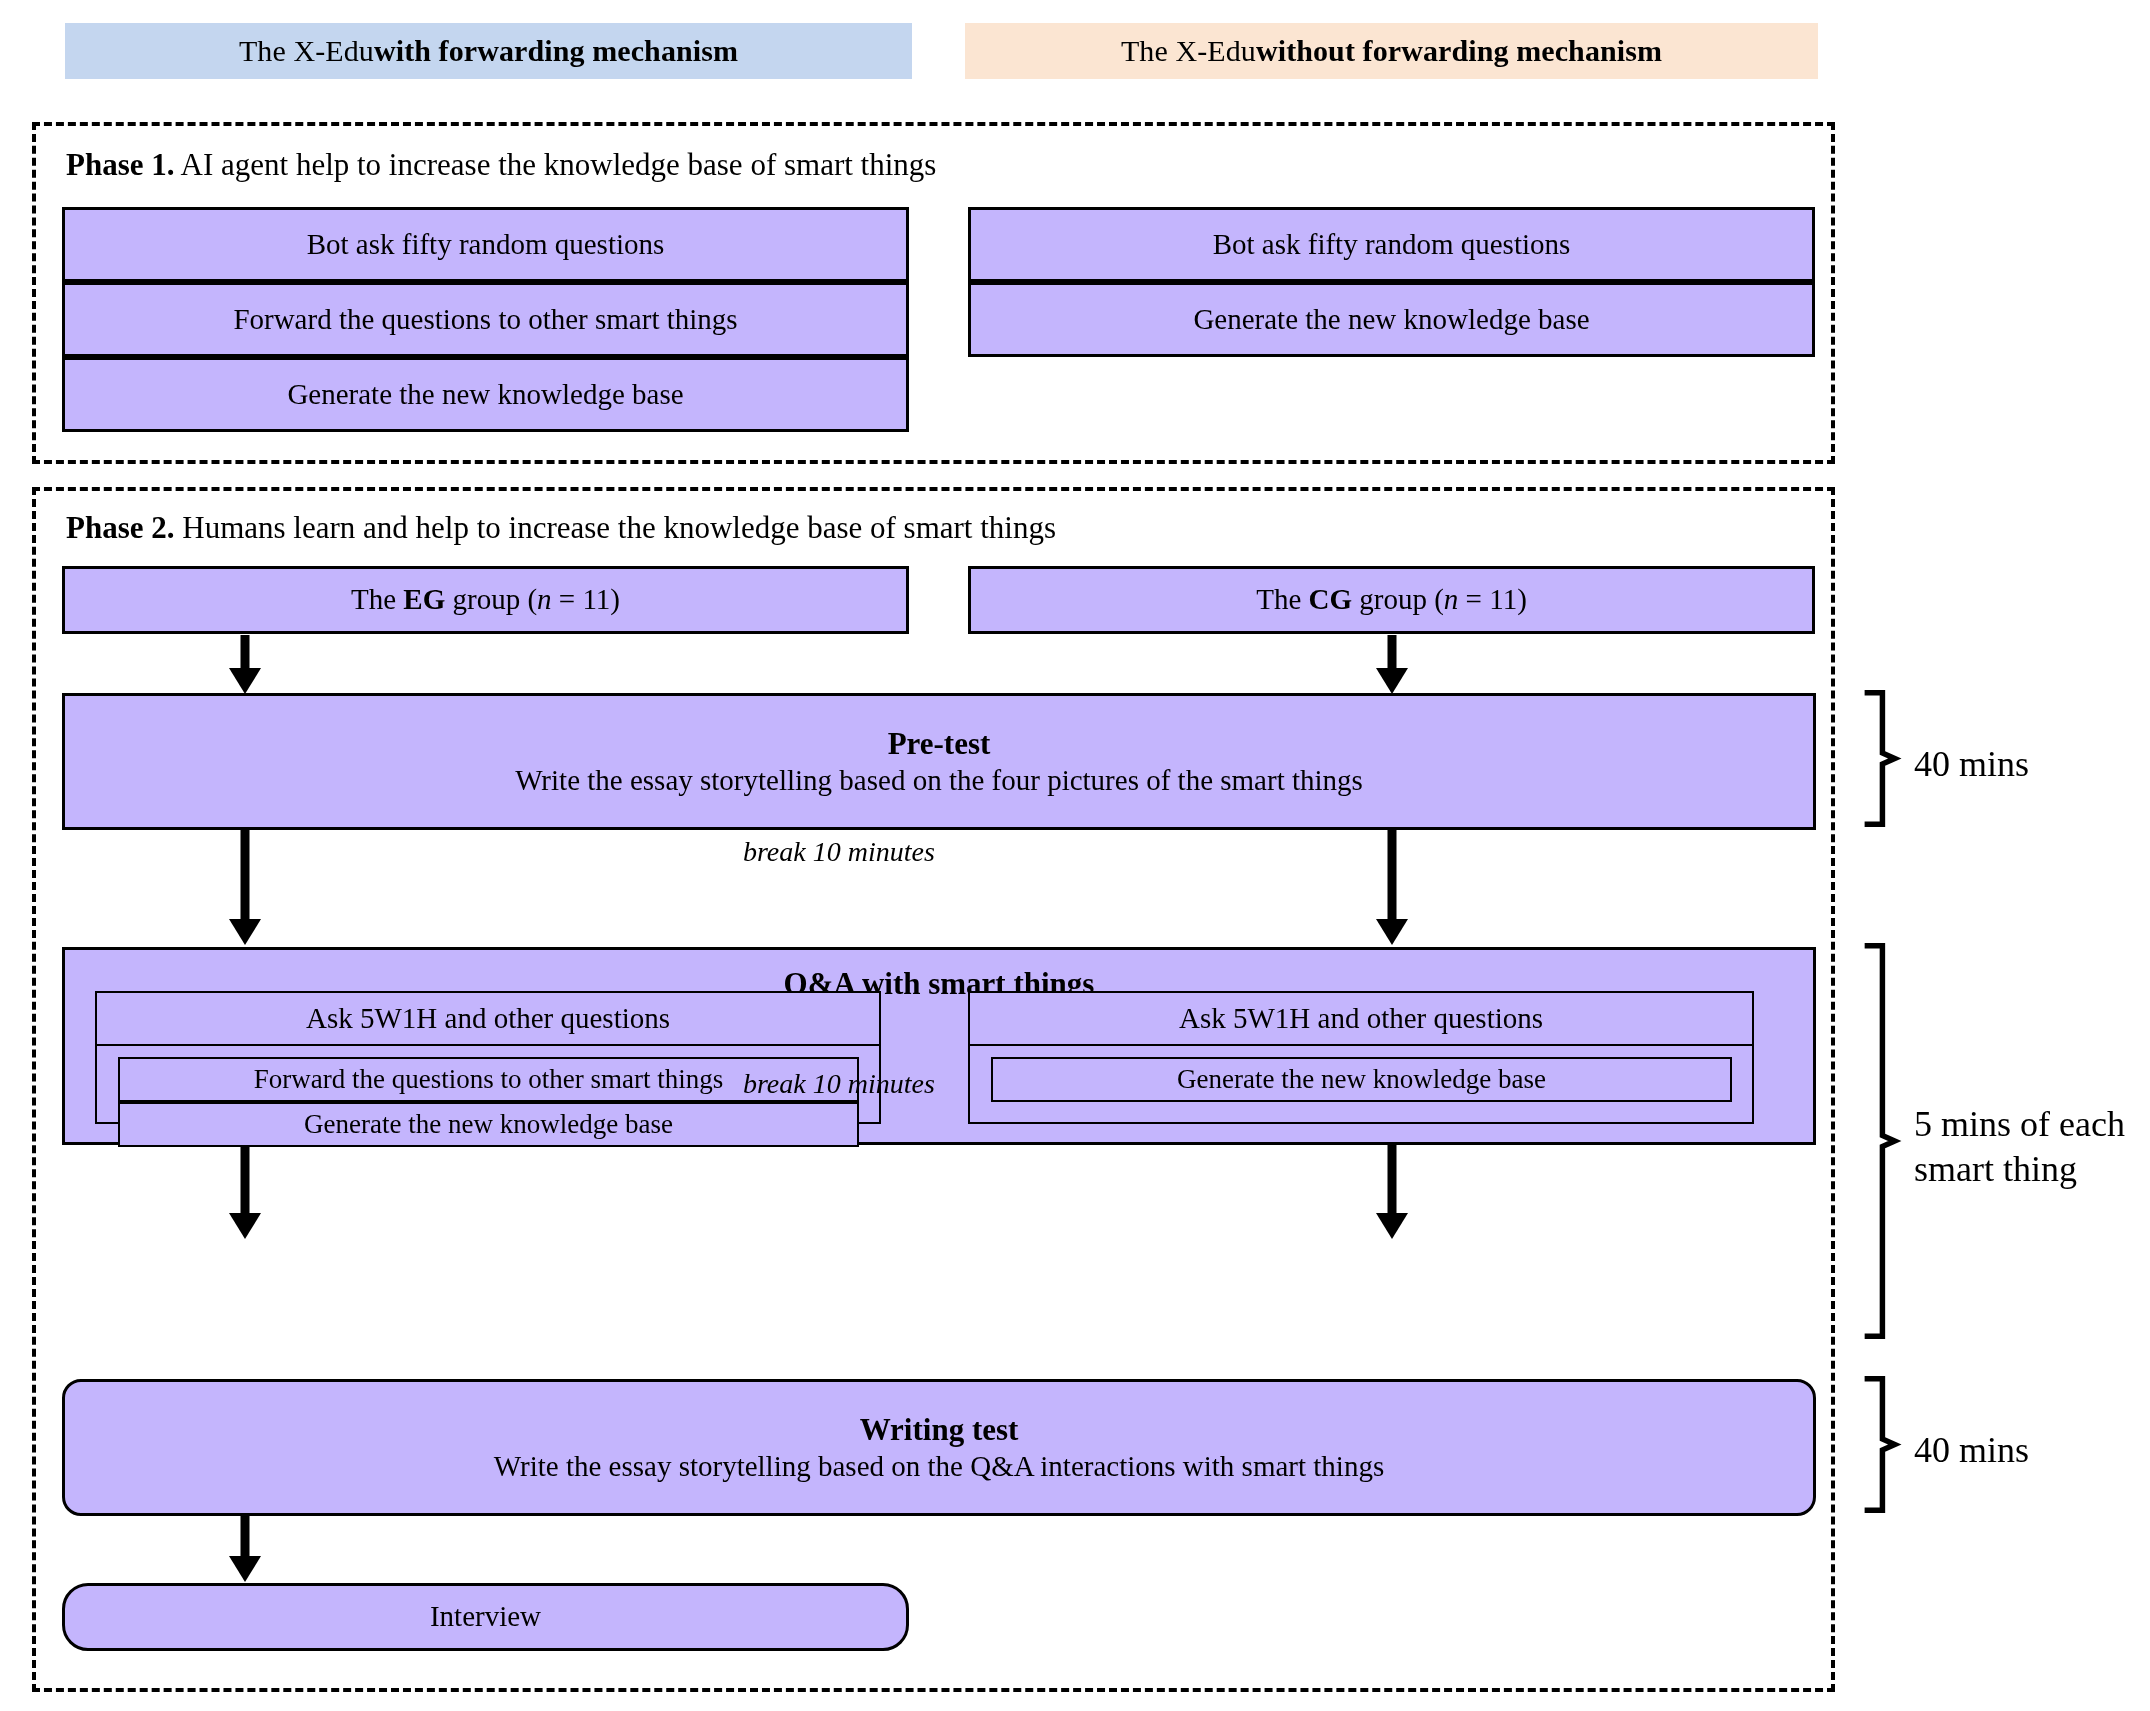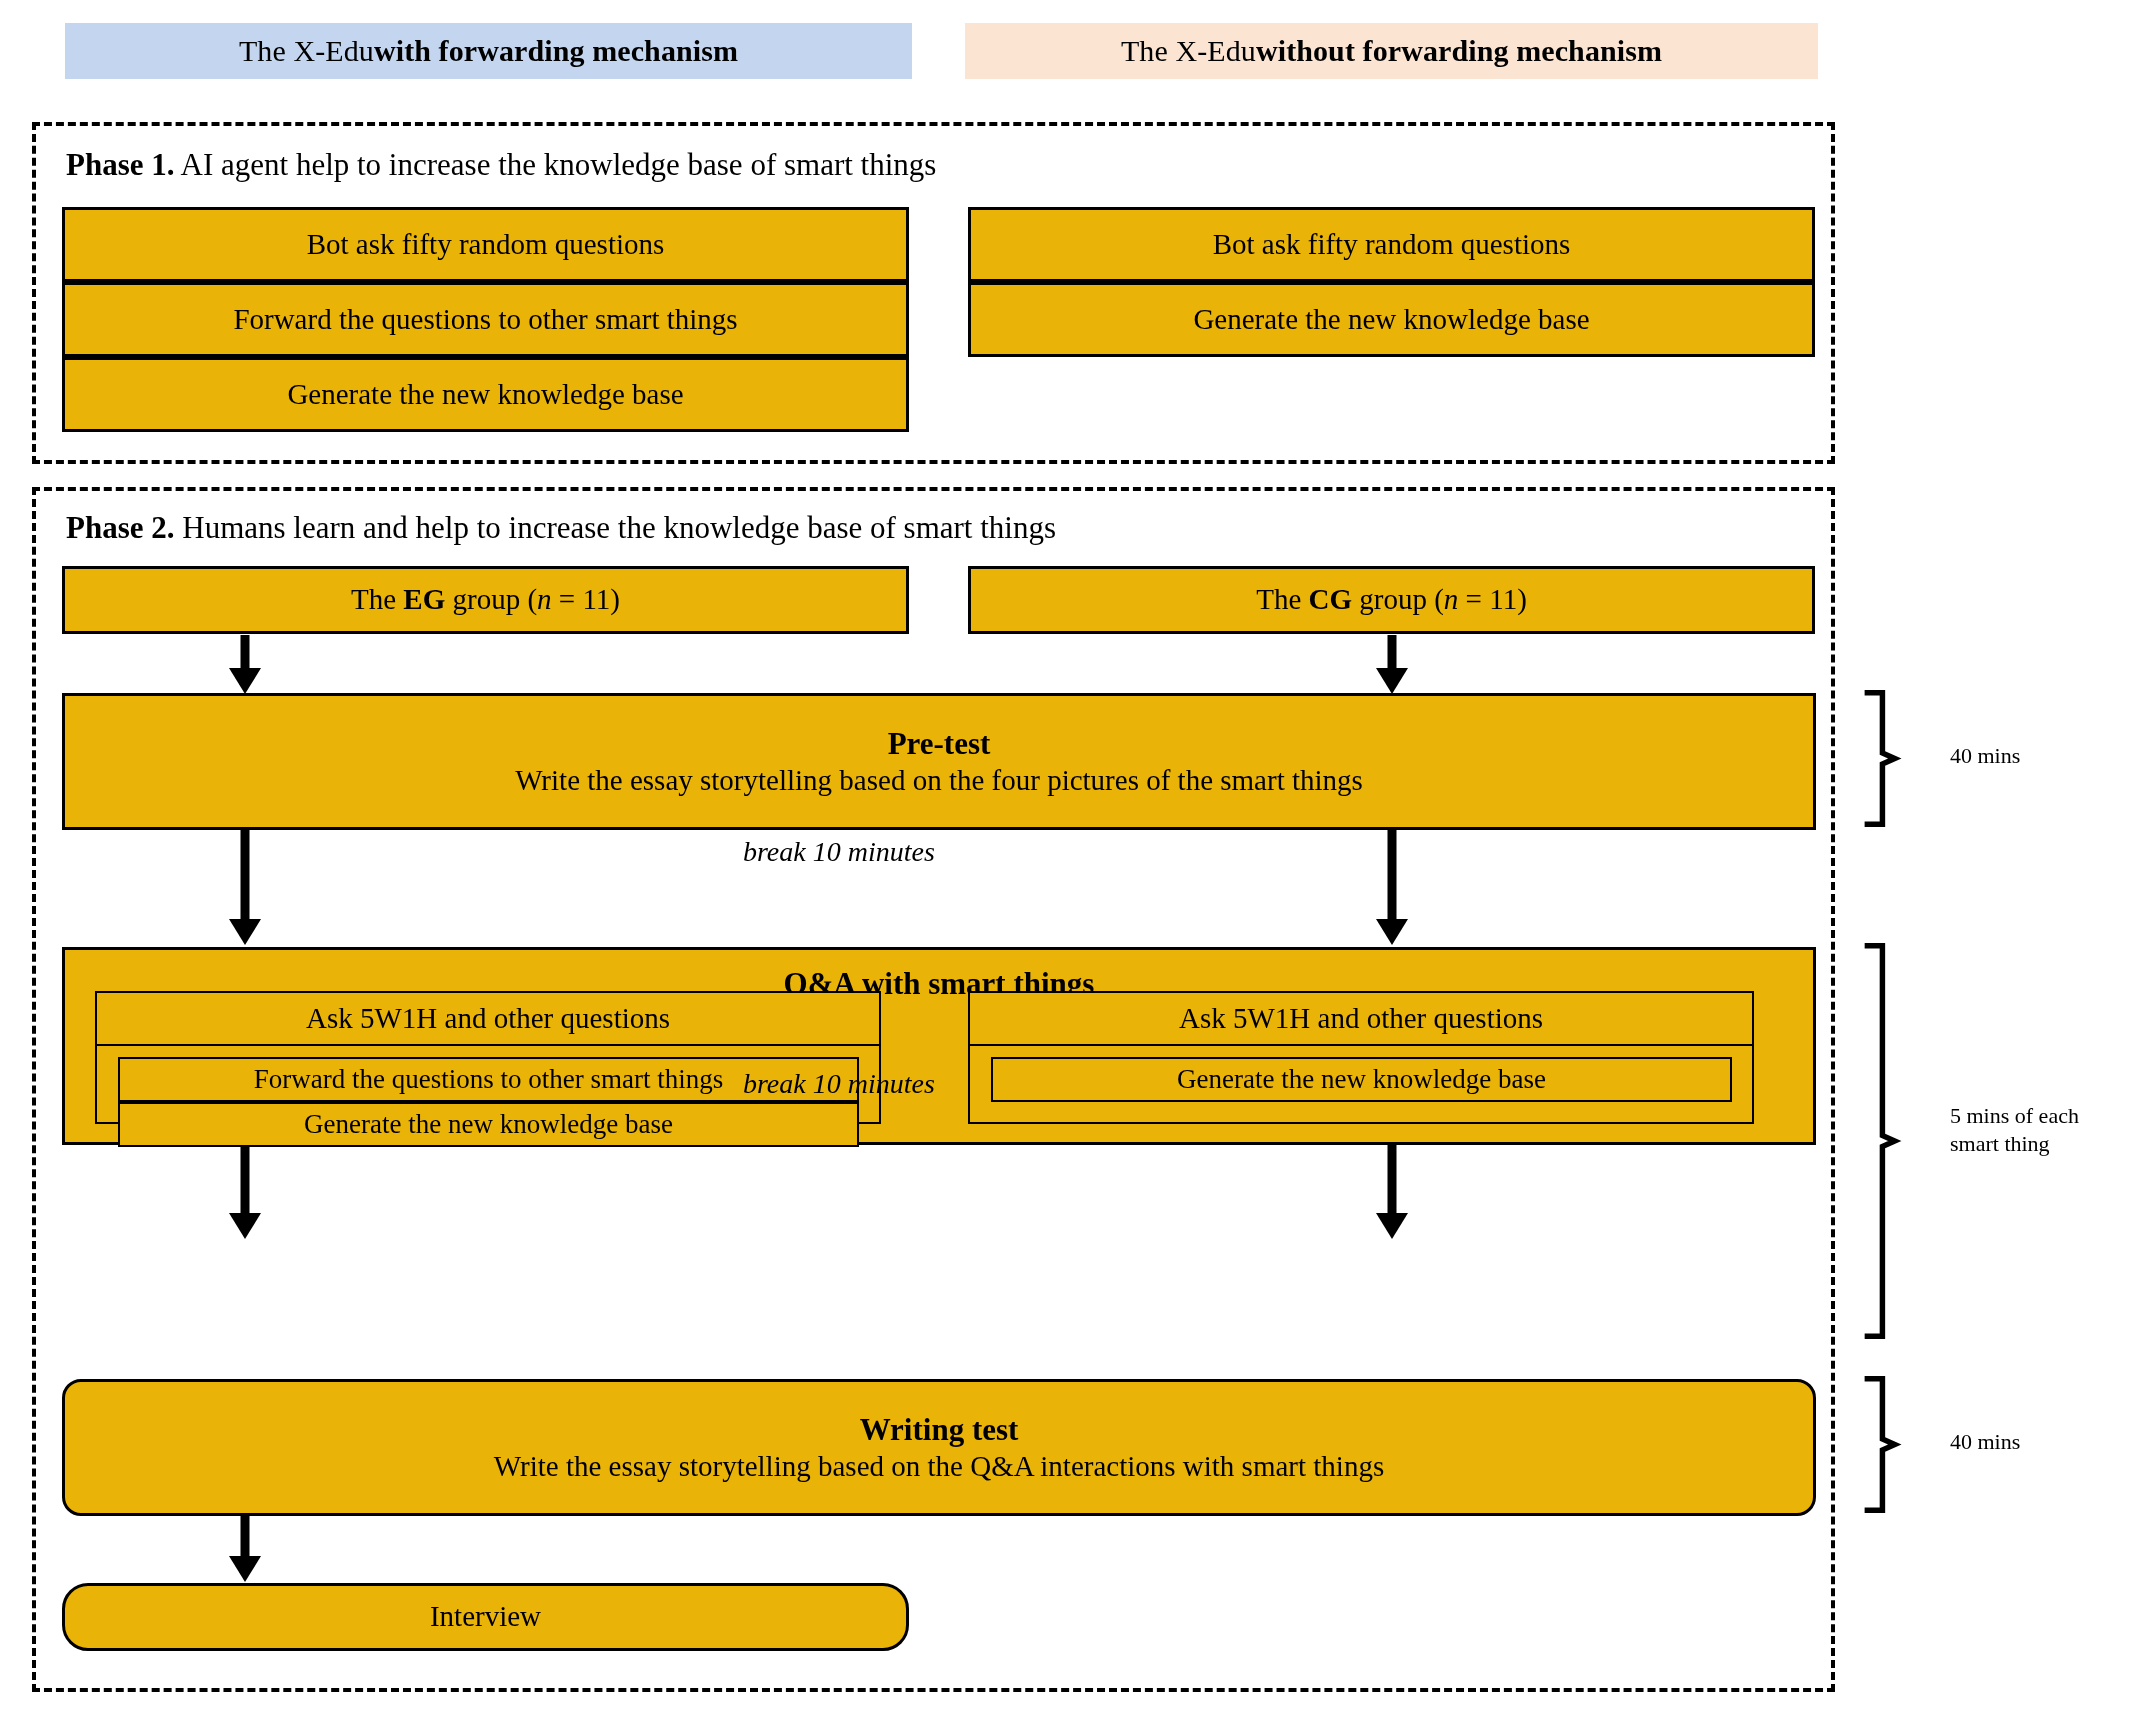--- a/index.html
+++ b/index.html
@@ -58,21 +58,21 @@
   }
   .phase-title b { font-weight: bold; }
   #phase1 .phase-title { top: 20.5px; }
   #phase2 .phase-title { top: 19px; }
 
   
   .box {
     position: absolute;
     box-sizing: border-box;
     border: 3.4px solid #000000;
-    background: #eab308;
+    background: #c4b5fd;
     display: flex;
     flex-direction: column;
     align-items: center;
     justify-content: center;
     font-size: 29px;
     line-height: 1.22;
     white-space: nowrap;
   }
   .box.thin { border-width: 2.7px; }
   .box b { font-weight: bold; }
@@ -115,24 +115,23 @@
     white-space: nowrap;
   }
 
   
   .brace {
     position: absolute;
   }
   .brace svg { display: block; }
   .brace-text {
     position: absolute;
-    font-size: 22px;
+    font-size: 36px;
     line-height: 1.26;
     white-space: nowrap;
-    margin-left: 36px;
   }
 </style>
 </head>
 <body>
 
 <div class="banner-row">
   <div class="banner banner-left">
     <span>The X-Edu </span>
       <b>with forwarding mechanism</b>
   </div>

